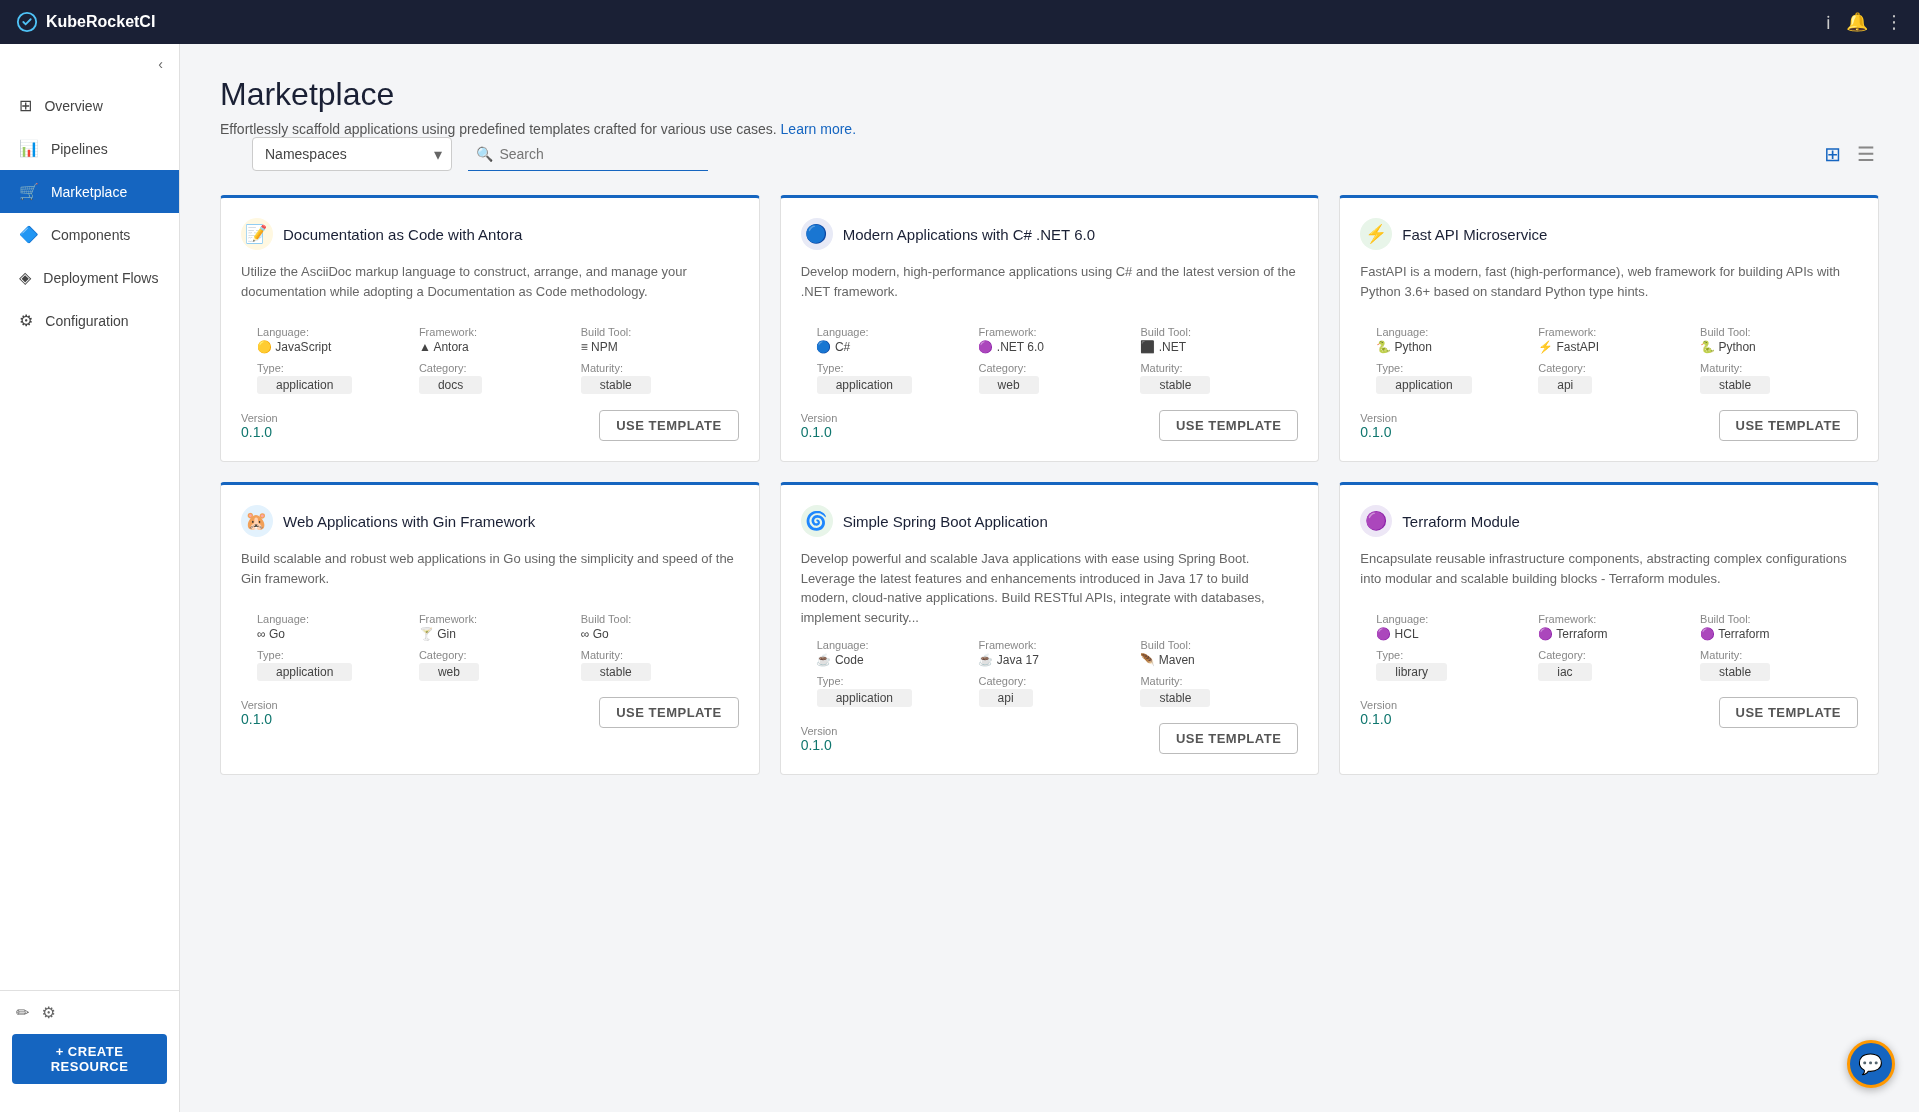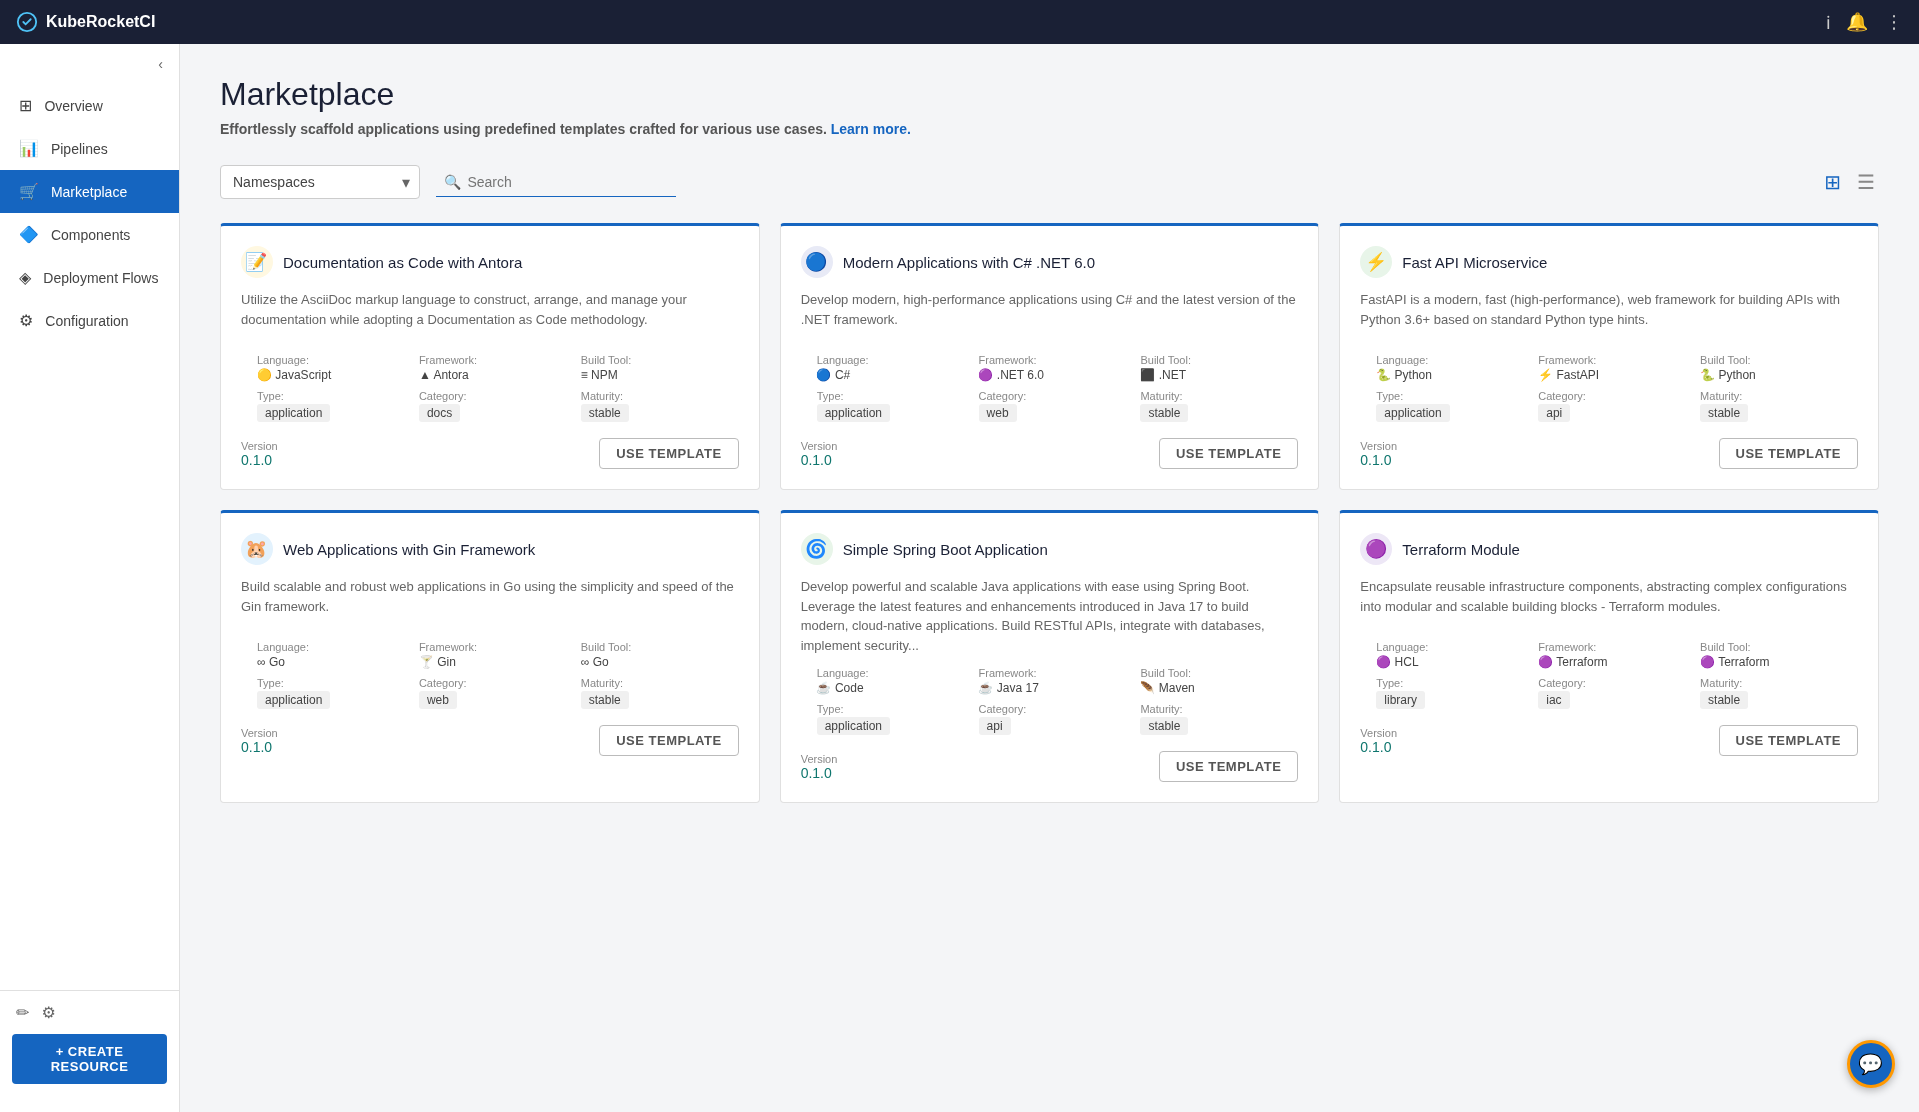--- a/index.html
+++ b/index.html
@@ -95,31 +95,29 @@
     }
     .page-title {
       font-size: 32px;
       font-weight: 300;
       color: #1a2035;
       margin-bottom: 8px;
     }
     .page-subtitle {
       font-size: 14px;
       color: #555;
-      margin-bottom: 28px;
-      font-weight: bold;
     }
     .page-subtitle a { color: #1565c0; text-decoration: none; }
 
     
     .toolbar {
       display: flex;
-      align-items: center;
       gap: 16px;
       margin-bottom: 24px;
+      margin-left: 32px;
     }
     .namespace-select {
       border: 1px solid #ccc;
       background: #fff;
       padding: 8px 36px 8px 12px;
       border-radius: 4px;
       font-size: 14px;
       color: #444;
       appearance: none;
       cursor: pointer;
@@ -228,21 +226,21 @@
       color: #444;
       display: flex;
       align-items: center;
       gap: 4px;
     }
     .meta-tag {
       display: inline-block;
       background: #f0f0f0;
       color: #444;
       border-radius: 3px;
-      padding: 2px 8px;
+      padding: 2px 19px;
       font-size: 12px;
     }
     .card-footer {
       display: flex;
       align-items: center;
       justify-content: space-between;
       margin-top: 4px;
     }
     .version-label { font-size: 11px; color: #888; }
     .version-val { font-size: 14px; color: #0f766e; font-weight: 500; }

